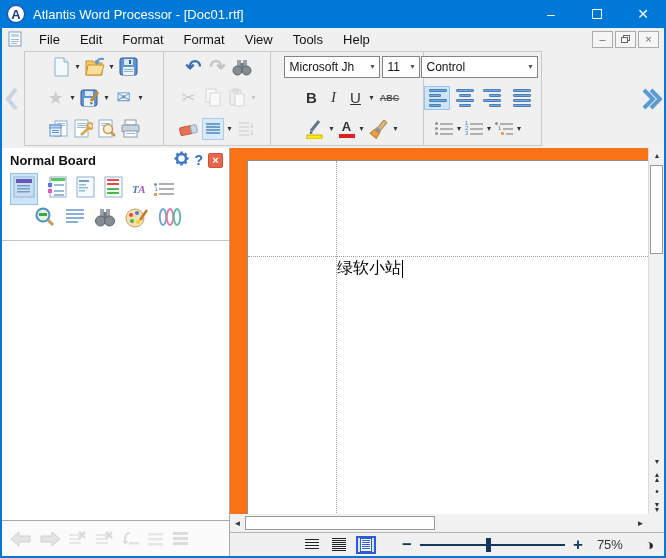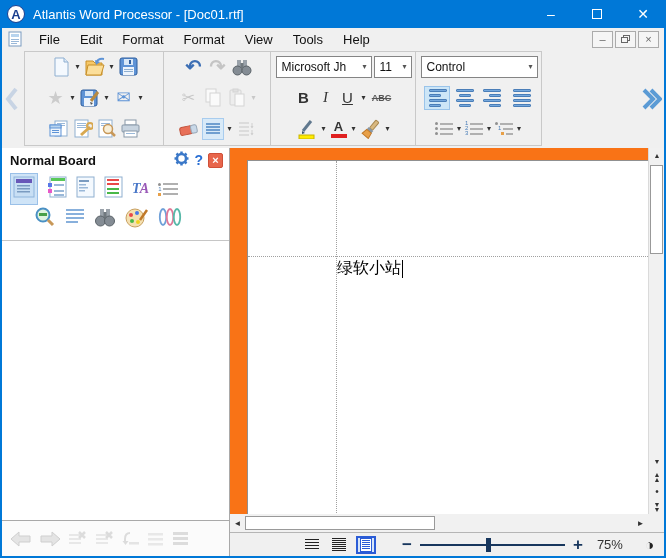--- a/index.html
+++ b/index.html
@@ -27,21 +27,21 @@
   .restore-ic { position:relative; width:9px; height:8px; }
   .restore-ic .r1 { position:absolute; right:0; top:0; width:7px; height:6px; border:1px solid #666; }
   .restore-ic .r2 { position:absolute; left:0; bottom:0; width:7px; height:6px; border:1px solid #666; background:#F5F5F5; }
 
   
   .toolbar { position:absolute; left:2px; top:50px; width:662px; height:98px; background:#F0F0F0; }
   .tb-frame { position:absolute; left:22px; top:1px; width:518px; height:95px; border:1px solid #C9C9C9; background:#F0F0F0; }
   .tb-sec { position:absolute; top:1px; height:95px; border-right:1px solid #C9C9C9; display:flex; flex-direction:column; }
   .sec1 { left:24px; width:138px; }
   .sec2 { left:163px; width:106px; }
-  .sec3 { left:270px; width:144px; }
+  .sec3 { left:278px; width:144px; }
   .sec4 { left:415px; width:125px; }
   .tb-row { height:31px; display:flex; align-items:center; justify-content:center; gap:2px; }
   .ic { display:inline-flex; align-items:center; justify-content:center; width:22px; height:22px; }
   .dd { font-size:8px; color:#333; width:8px; text-align:center; }
   .dd.dis { color:#C8C8C8; }
   .glyph-blue { color:#3C6EB4; font-size:19px; font-weight:bold; }
   .glyph-gray { color:#C4C4C4; font-size:19px; font-weight:bold; }
   .star { color:#CCCCCC; font-size:18px; }
   .env { color:#5E93D6; font-size:17px; }
   .scissors { color:#C6C6C6; font-size:16px; }
@@ -75,21 +75,21 @@
   .cb-title { font-weight:bold; font-size:13px; color:#111; }
   .cb-hicons { margin-left:auto; display:flex; align-items:center; gap:5px; }
   .cb-help { color:#2A6FD4; font-weight:bold; font-size:14px; }
   .cb-close { width:15px; height:15px; background:#E8664C; border:1px solid #D05038; border-radius:2px; color:#fff; font-size:11px; font-weight:bold; display:flex; align-items:center; justify-content:center; }
   .cb-icons { padding:2px 4px 6px 8px; }
   .cb-row { display:flex; align-items:center; gap:9px; height:30px; }
   .cb-row2 { padding-left:24px; }
   .cb-sel { background:#CFE4F7; border:1px solid #9AC0E8; padding:2px; }
   .cb-sep { border-bottom:1px solid #C6C6C6; }
   .cb-msg { padding:12px 8px; color:#8A8A8A; font-size:13px; }
-  .ta-ic { font-family:"Liberation Serif", serif; font-style:italic; font-weight:bold; font-size:14px; }
+  .ta-ic { font-family:"Liberation Serif", serif; font-style:italic; font-weight:bold; font-size:11px; }
   .ta-t { color:#4A78C8; } .ta-a { color:#9A5AB8; }
 
   
   .doc-viewport { position:absolute; left:230px; top:148px; width:418px; height:366px; background:#f97316; overflow:hidden; }
   .page { position:absolute; left:17px; top:12px; width:600px; height:600px; background:#fff; border:1px solid #909090; }
   .guide-top { position:absolute; left:0; right:0; top:95px; border-top:1px dotted #A0A0A0; }
   .guide-left { position:absolute; left:88px; top:0; bottom:0; border-left:1px dotted #A0A0A0; }
   .doc-text { position:absolute; left:89px; top:97px; font-size:16px; color:#000; display:flex; align-items:center; }
   .caret { width:1px; height:18px; background:#000; margin-left:1px; }
 

